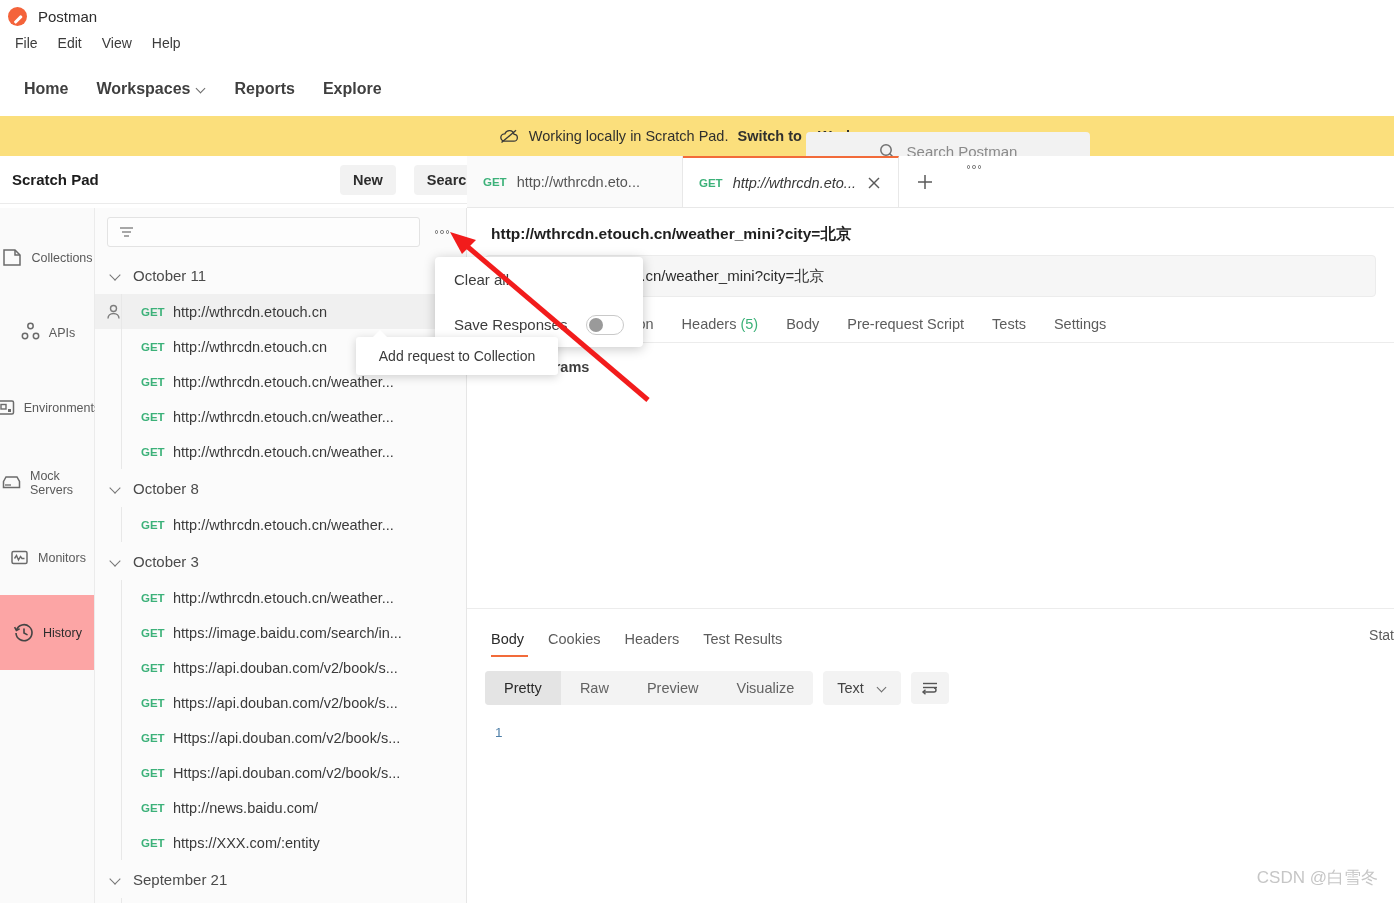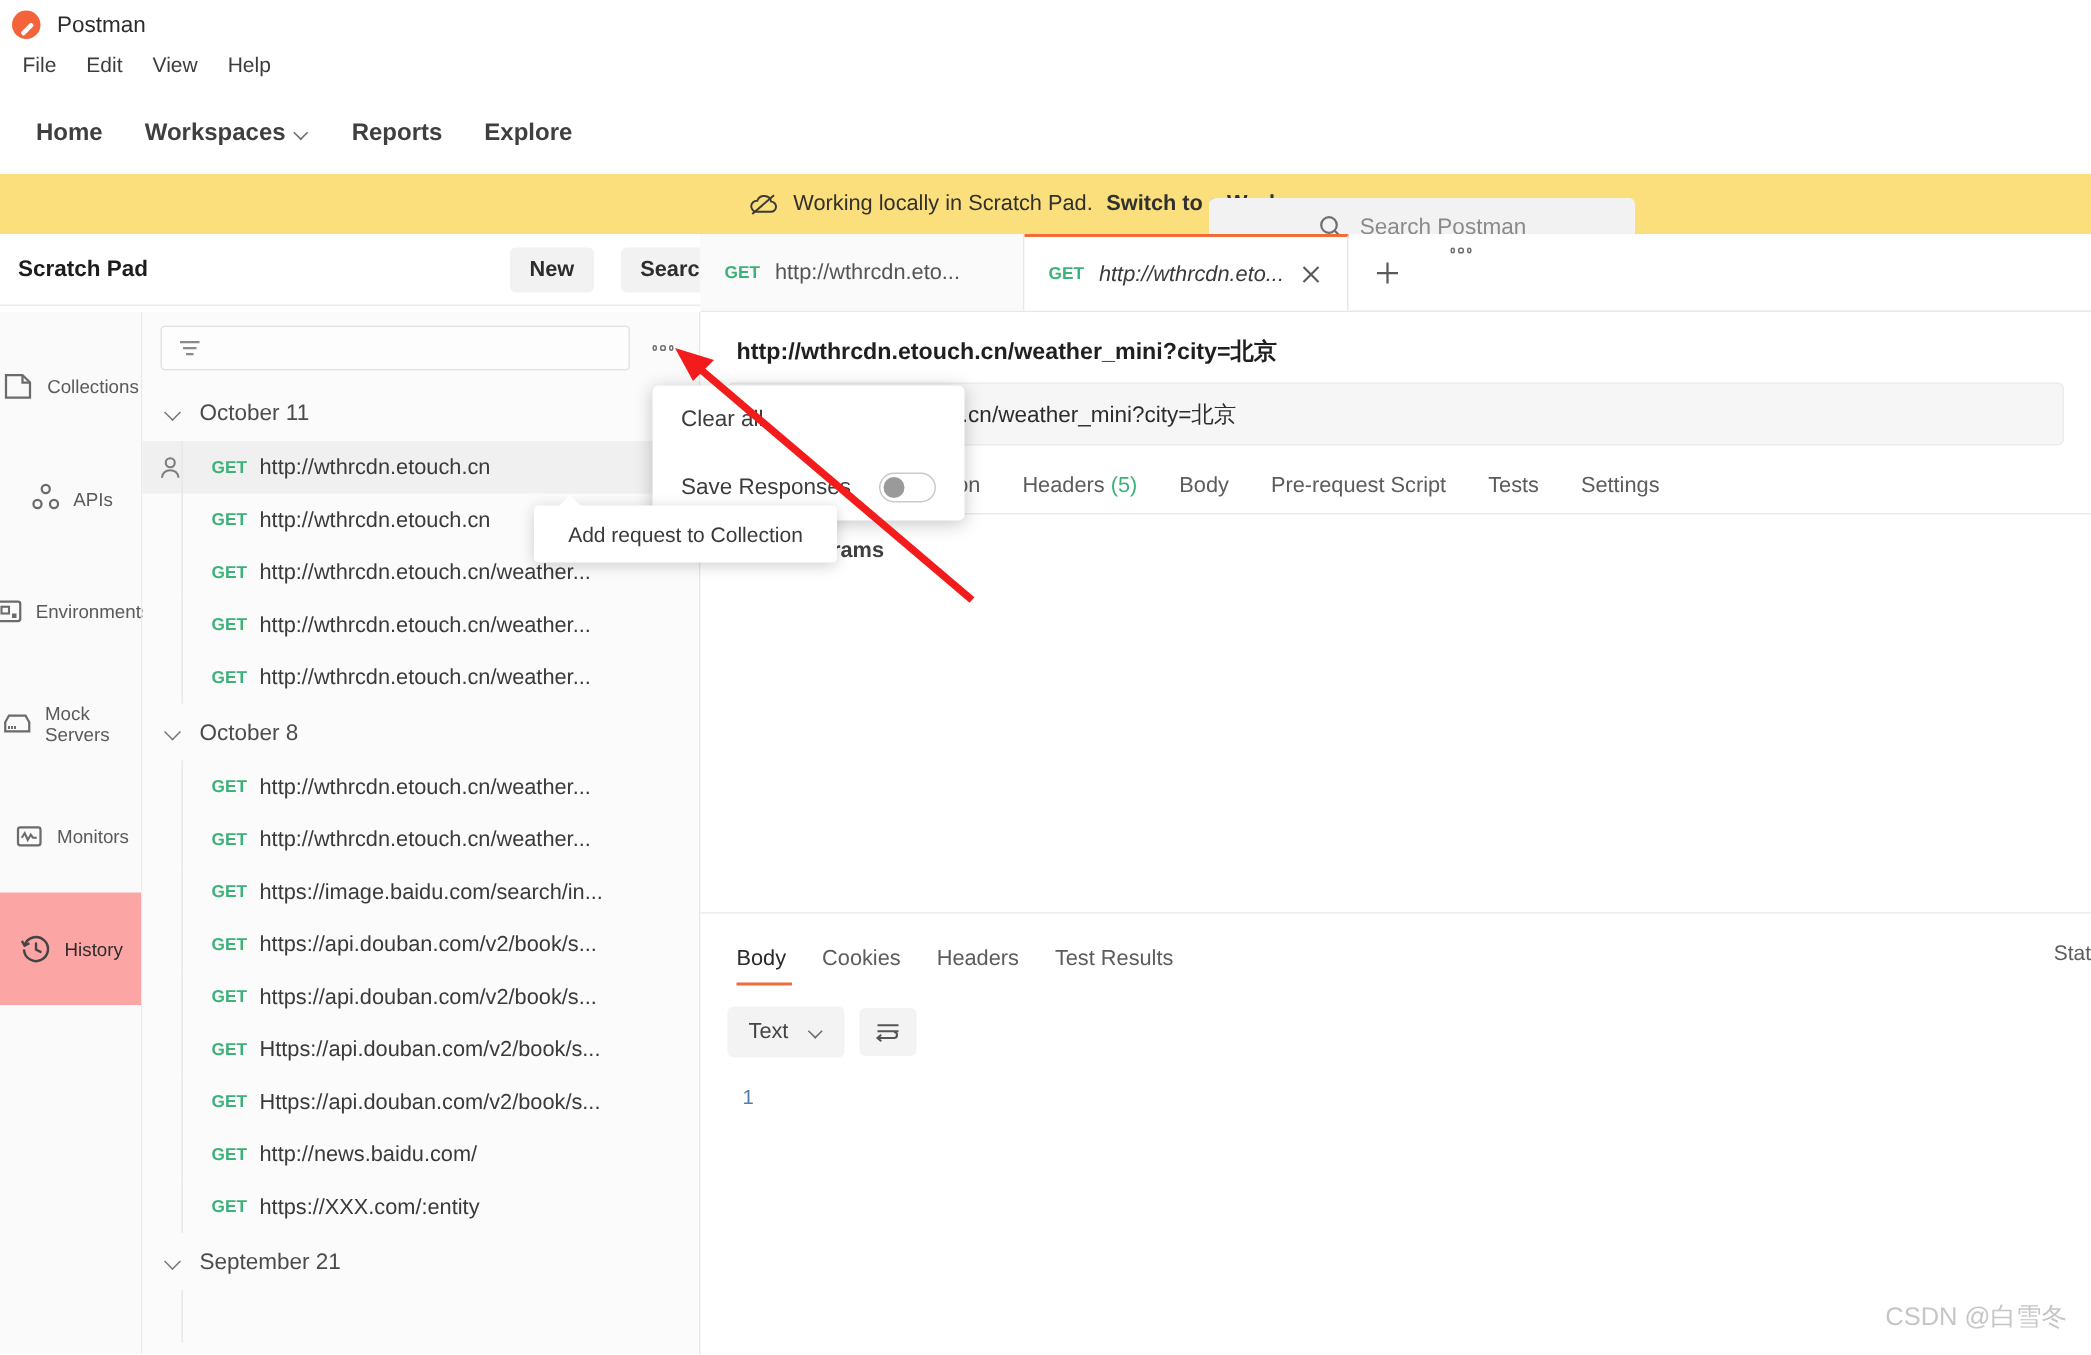--- a/index.html
+++ b/index.html
@@ -431,20 +431,24 @@
           <span class="ch"></span>
           <span>October 8</span>
         </div>
         <div class="histrow">
           <span class="verb">GET</span>
           <span class="url">http://wthrcdn.etouch.cn/weather...</span>
         </div>
       </div>
 
       <div class="daygroup">
+        <div class="dayhdr">
+          <span class="ch"></span>
+          <span>October 3</span>
+        </div>
         <div class="histrow">
           <span class="verb">GET</span>
           <span class="url">http://wthrcdn.etouch.cn/weather...</span>
         </div>
         <div class="histrow">
           <span class="verb">GET</span>
           <span class="url">https://image.baidu.com/search/in...</span>
         </div>
         <div class="histrow">
           <span class="verb">GET</span>
@@ -534,20 +538,26 @@
 
     <div class="respwrap">
       <div class="resptabs">
         <div class="rsb active">Body</div>
         <div class="rsb">Cookies</div>
         <div class="rsb">Headers</div>
         <div class="rsb">Test Results</div>
         <div class="statuscut">Stat</div>
       </div>
       <div class="fmtrow">
+        <div class="seg">
+          <div class="on">Pretty</div>
+          <div>Raw</div>
+          <div>Preview</div>
+          <div>Visualize</div>
+        </div>
         <div class="selbox">
           <span>Text</span>
           <span class="chev"></span>
         </div>
         <div class="iconbtn">
           <svg width="18" height="16" viewBox="0 0 18 16">
               <line x1="2" y1="3.5" x2="16" y2="3.5" stroke="#555" stroke-width="1.4"></line>
               <line x1="2" y1="7.5" x2="16" y2="7.5" stroke="#555" stroke-width="1.4"></line>
               <path d="M2 12h11a2 2 0 0 0 0-4" fill="none" stroke="#555" stroke-width="1.4"></path>
               <polyline points="4.5,9.8 2,12 4.5,14.2" fill="none" stroke="#555" stroke-width="1.4"></polyline>

